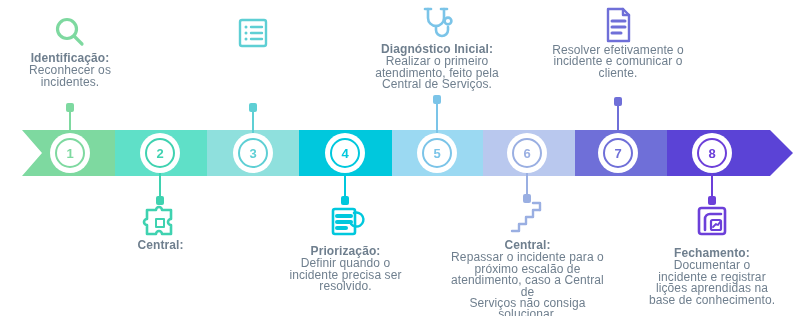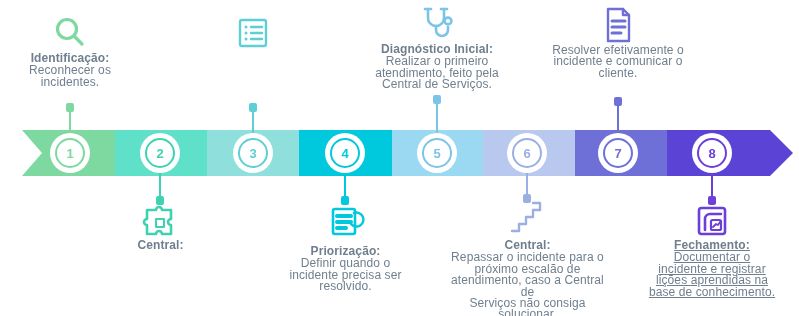--- a/index.html
+++ b/index.html
@@ -249,18 +249,18 @@
 
   <div class="txt" style="left:450px;top:240px;width:155px;">
     <span class="ttl">Central:</span>
     <span class="dsc">Repassar o incidente para o<br>próximo escalão de<br>atendimento, caso a Central de<br>Serviços não consiga solucionar.</span>
   </div>
 
   <div class="txt" style="left:551px;top:45px;width:134px;">
     <span class="dsc">Resolver efetivamente o<br>incidente e comunicar o<br>cliente.</span>
   </div>
 
-  <div class="txt" style="left:648px;top:240px;width:128px;text-decoration:underline;">
+  <div class="txt" style="left:648px;top:248px;width:128px;">
     <span class="ttl">Fechamento:</span>
     <span class="dsc">Documentar o<br>incidente e registrar<br>lições aprendidas na<br>base de conhecimento.</span>
   </div>
 
 </div>
 
 </body></html>

